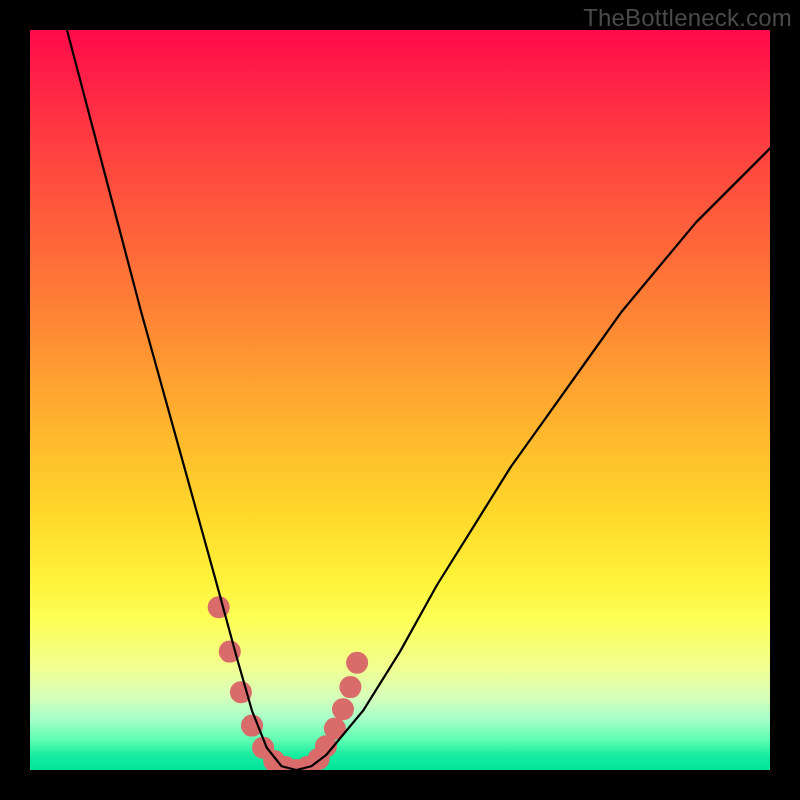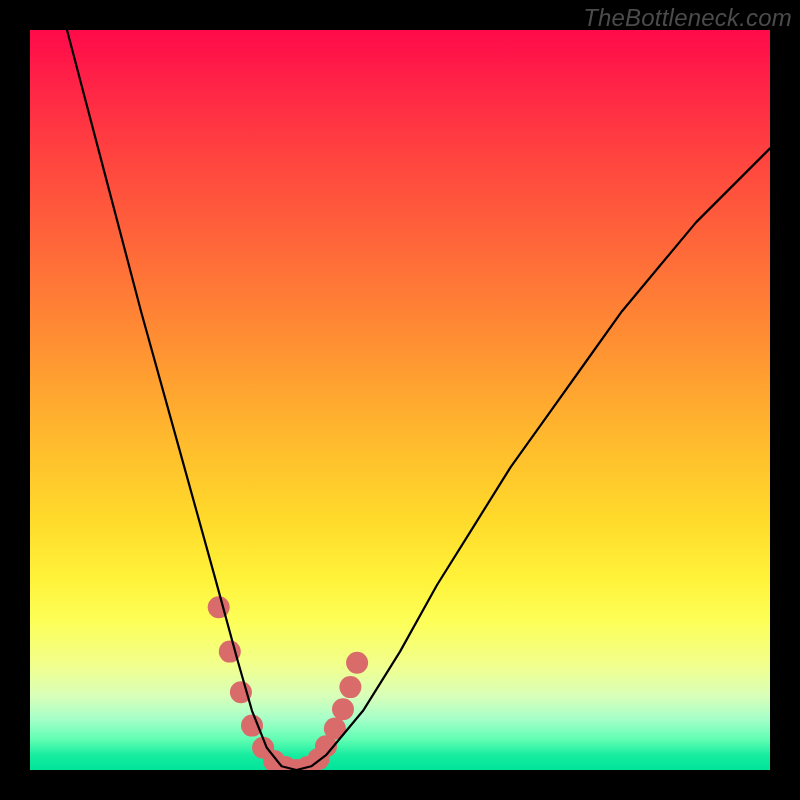--- a/index.html
+++ b/index.html
@@ -47,21 +47,20 @@
   }
   .watermark {
     position: absolute;
     top: 4px;
     right: 8px;
     color: #4b4b4b;
     font-size: 24px;
     font-weight: 400;
     letter-spacing: 0.2px;
     user-select: none;
-    font-style: italic;
   }
   svg.curve {
     position: absolute;
     top: 0;
     left: 0;
     width: 740px;
     height: 740px;
   }
 </style>
 </head>

